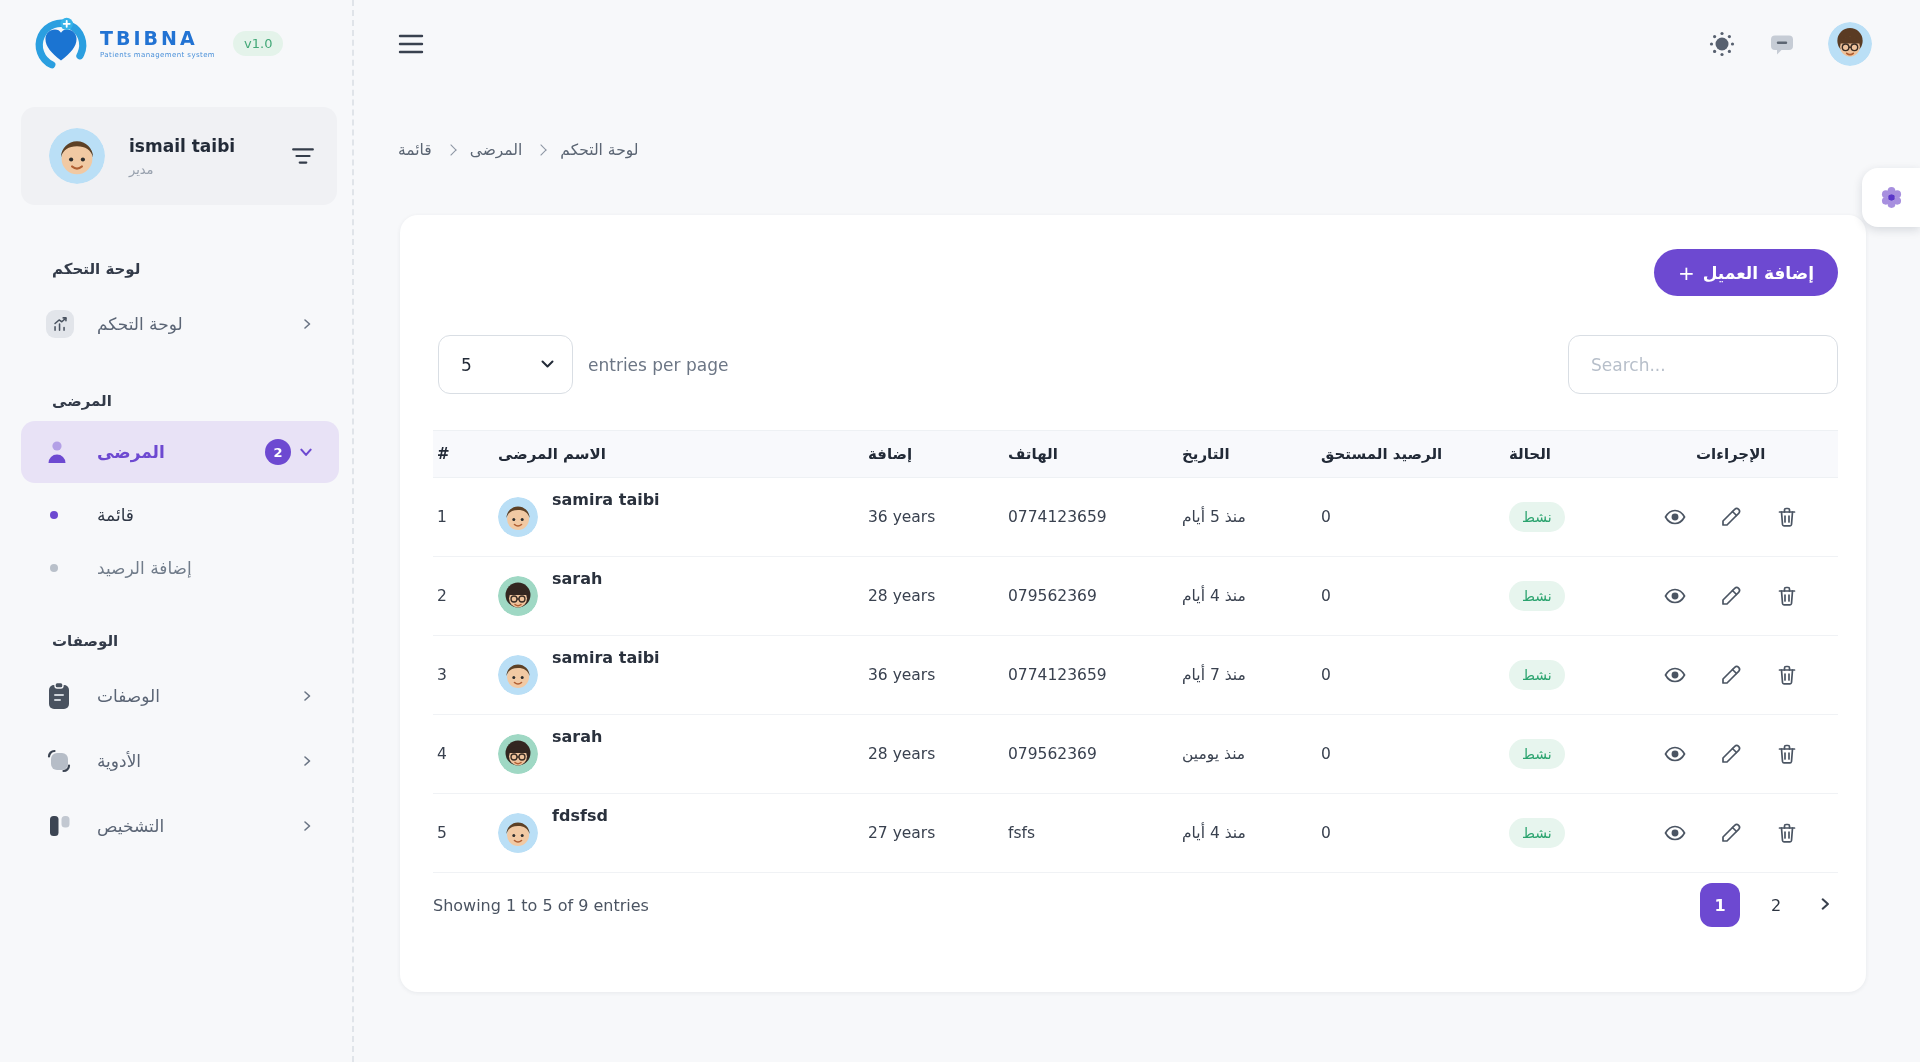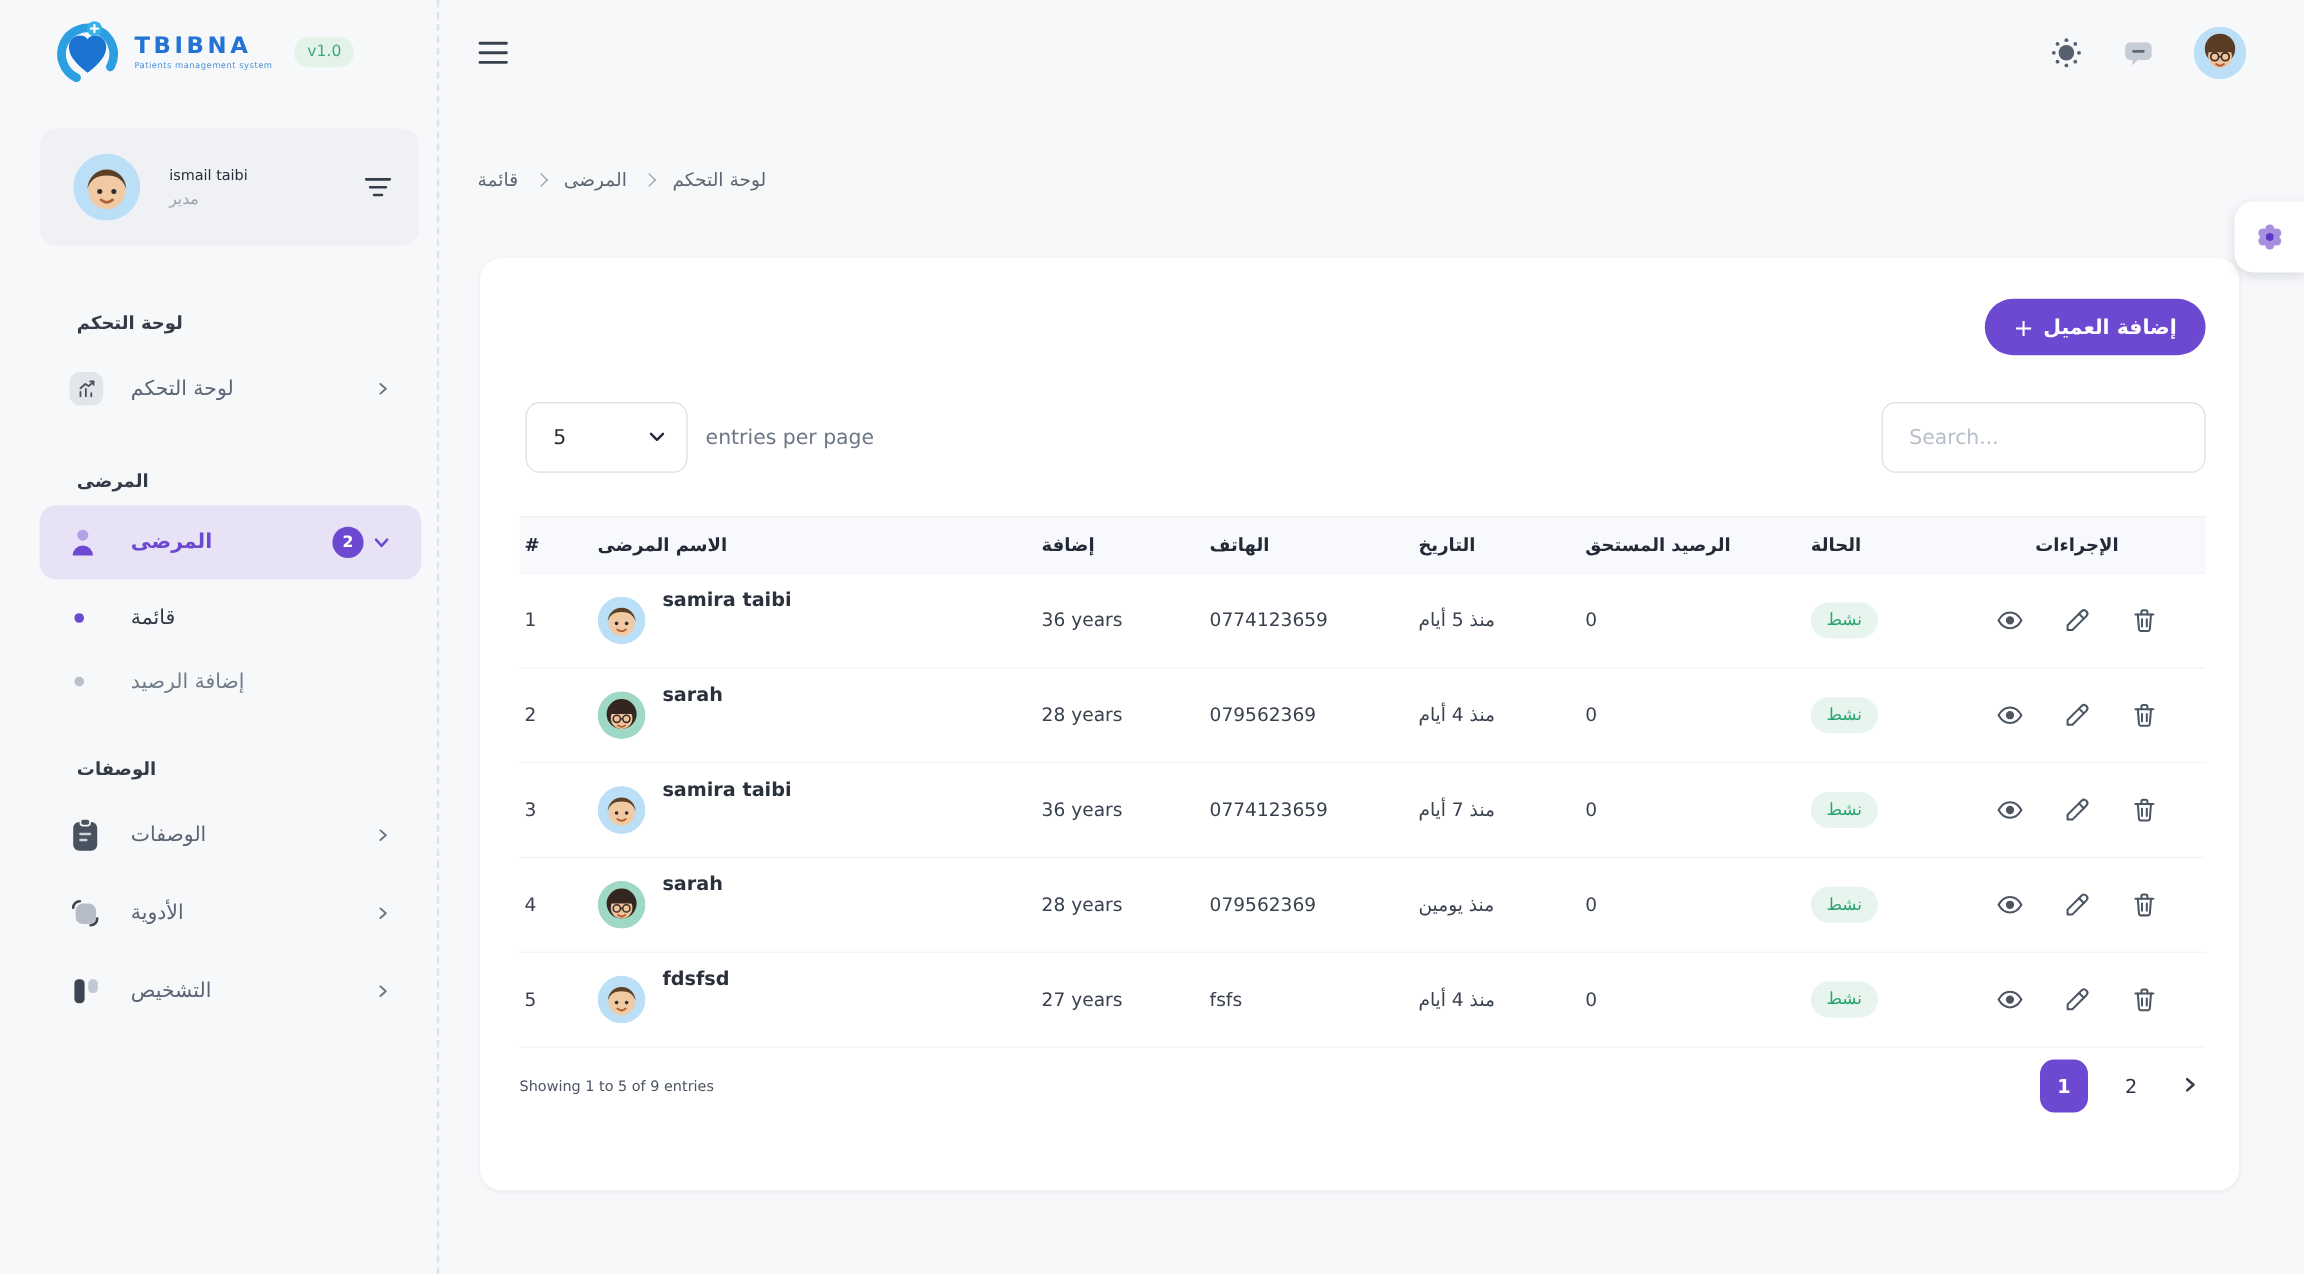--- a/index.html
+++ b/index.html
@@ -1,32 +1,32 @@
 <!DOCTYPE html>
 <html lang="ar"><head>
 <meta charset="utf-8">
 <style>
   * { margin:0; padding:0; box-sizing:border-box; }
   html,body { background:#eef0f3; }
   body { font-family:"DejaVu Sans","Liberation Sans",sans-serif; }
   .screen { position:relative; width:1920px; height:1062px; background:#f7f8fa; overflow:hidden; }
 
   
-  .sidebar { position:absolute; left:16px; top:0; width:350px; height:1062px; background:#f7f8fa; border-right:2px dashed #e0e4e9; }
+  .sidebar { position:absolute; left:4px; top:0; width:350px; height:1062px; background:#f7f8fa; border-right:2px dashed #e0e4e9; }
   .logo-row { position:absolute; left:28px; top:14px; display:flex; align-items:center; }
   .logo-mark { width:58px; height:58px; }
   .logo-text { margin-left:10px; }
   .brand { font-size:19px; font-weight:bold; letter-spacing:3px; color:#2273d3; }
   .tagline { font-size:7px; color:#4a90d9; letter-spacing:.4px; margin-top:2px; }
   .version-badge { margin-left:18px; background:#e4f3ea; color:#43a878; font-size:13px; padding:5px 11px; border-radius:13px; }
 
   .user-card { position:absolute; left:17px; top:107px; width:316px; height:98px; background:#f0f1f4; border-radius:14px; display:flex; align-items:center; padding:0 22px 0 28px; }
   .user-avatar { width:56px; height:56px; border-radius:50%; overflow:hidden; flex:none; }
   .user-meta { margin-left:24px; flex:1; }
-  .user-name { font-size:12px; font-weight:normal; color:#232b38; }
+  .user-name { font-size:17px; font-weight:bold; color:#232b38; }
   .user-role { font-size:13px; color:#97a0ad; margin-top:6px; }
   .filter-btn { width:24px; height:20px; cursor:pointer; flex:none; }
 
   .section-label { position:absolute; left:48px; font-size:15px; font-weight:bold; color:#333b49; }
   .nav-item { position:absolute; left:17px; width:318px; height:56px; display:flex; align-items:center; padding:0 26px 0 25px; border-radius:14px; cursor:pointer; }
   .nav-icon-box { width:28px; height:28px; border-radius:9px; background:#e2e5ea; display:flex; align-items:center; justify-content:center; flex:none; }
   .nav-label { margin-left:23px; font-size:17px; color:#5b6575; }
   .nav-spacer { flex:1; }
   .nav-item.active { background:#e8e2f6; height:62px; }
   .nav-item.active .nav-label { color:#6d49d1; font-weight:bold; }
@@ -70,21 +70,21 @@
   .tbody-row { height:79px; border-bottom:1px solid #f0f2f5; font-size:15.5px; color:#39414f; }
   .cell-name { display:flex; align-items:flex-start; padding-left:61px; }
   .row-avatar { width:40px; height:40px; border-radius:50%; overflow:hidden; flex:none; }
   .p-name { margin-left:14px; font-size:16px; font-weight:bold; color:#2a313d; transform:translateY(-7px); }
   .status-pill { display:inline-flex; align-items:center; justify-content:center; min-width:54px; height:30px; padding:0 13px; border-radius:15px; background:#e7f5ee; color:#2aa36e; font-size:14px; }
   .td.c-actions { display:flex; gap:32px; padding-left:0; }
   .action-btn { width:24px; height:24px; background:none; border:none; padding:0; cursor:pointer; }
 
   
   .tfoot { position:absolute; left:33px; top:668px; width:1405px; display:flex; align-items:center; }
-  .showing { font-size:12px; color:#4b5462; }
+  .showing { font-size:16px; color:#4b5462; }
   .pager { margin-left:auto; display:flex; align-items:center; gap:16px; }
   .page-btn { min-width:40px; height:44px; border-radius:12px; border:none; background:none; font-size:16px; color:#2c3440; display:flex; align-items:center; justify-content:center; cursor:pointer; font-family:inherit; }
   .page-btn.active { background:#6d49d1; color:#fff; font-weight:bold; }
   .page-next { width:26px; height:26px; background:none; border:none; cursor:pointer; padding:0; }
 
   
   .customizer { position:absolute; right:0; top:168px; width:58px; height:59px; background:#fff; border-radius:16px 0 0 16px; box-shadow:0 3px 10px rgba(30,40,60,.15); display:flex; align-items:center; justify-content:center; cursor:pointer; }
 </style>
 </head>
 <body>

